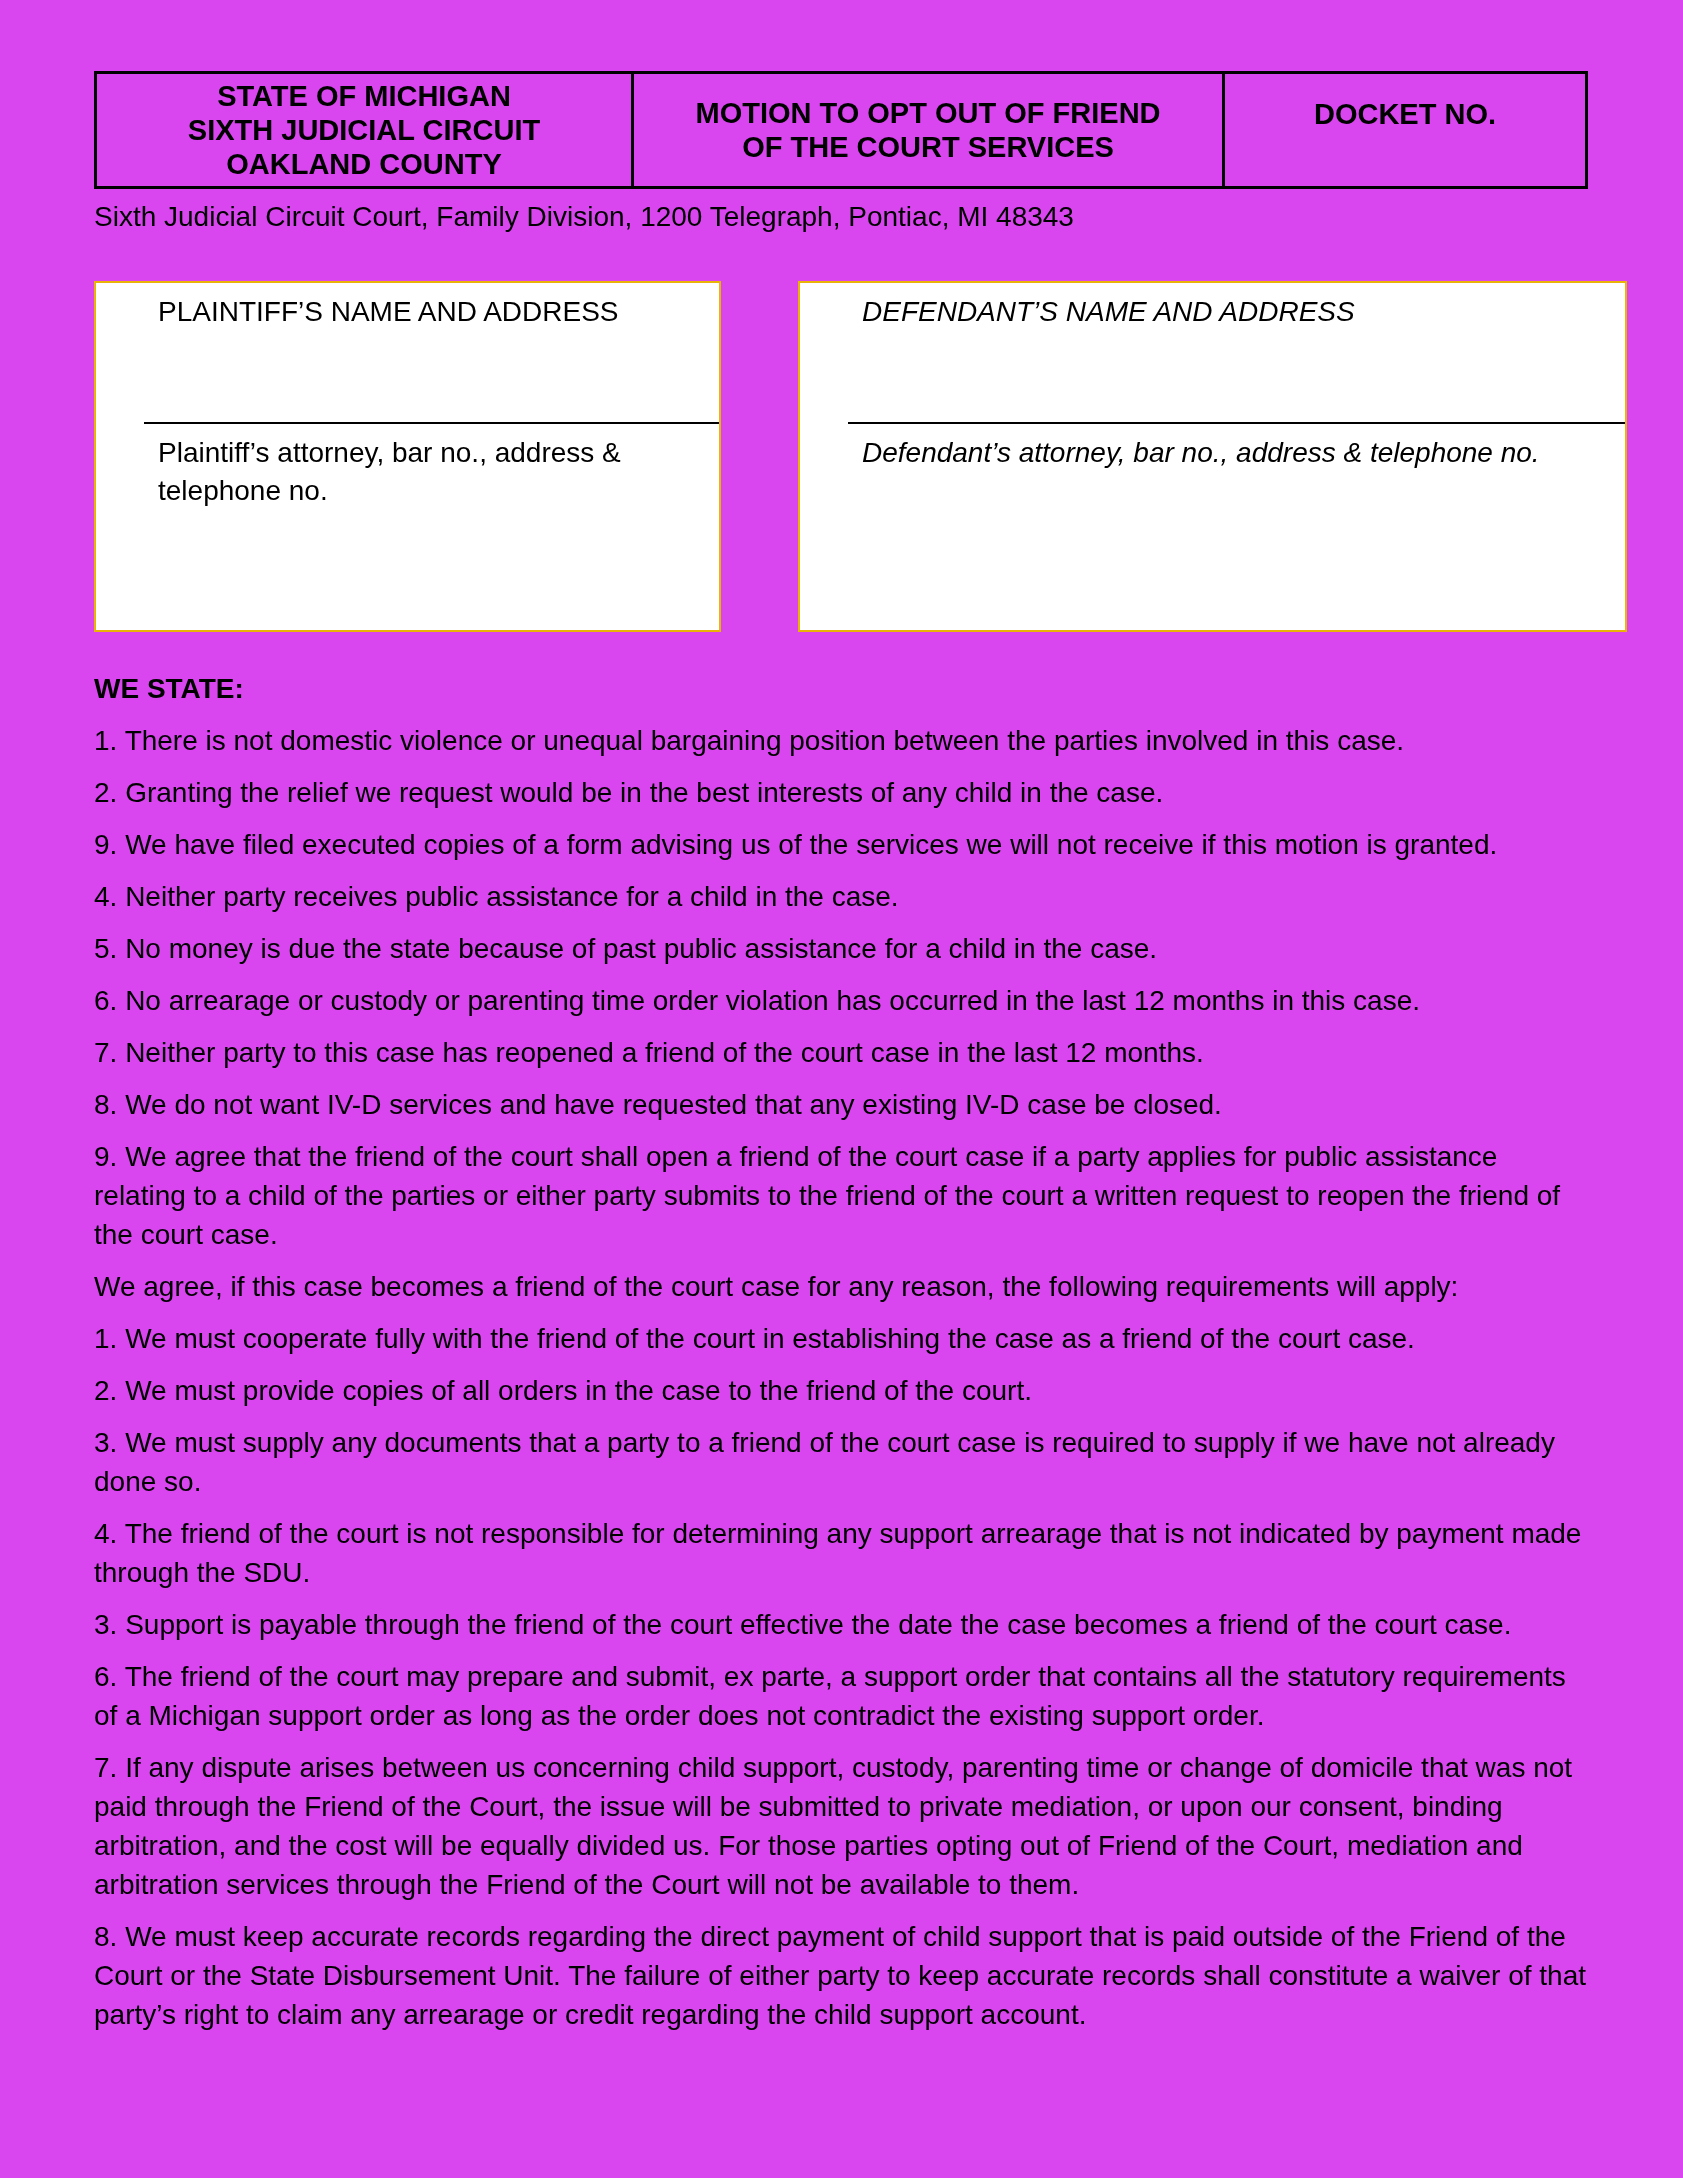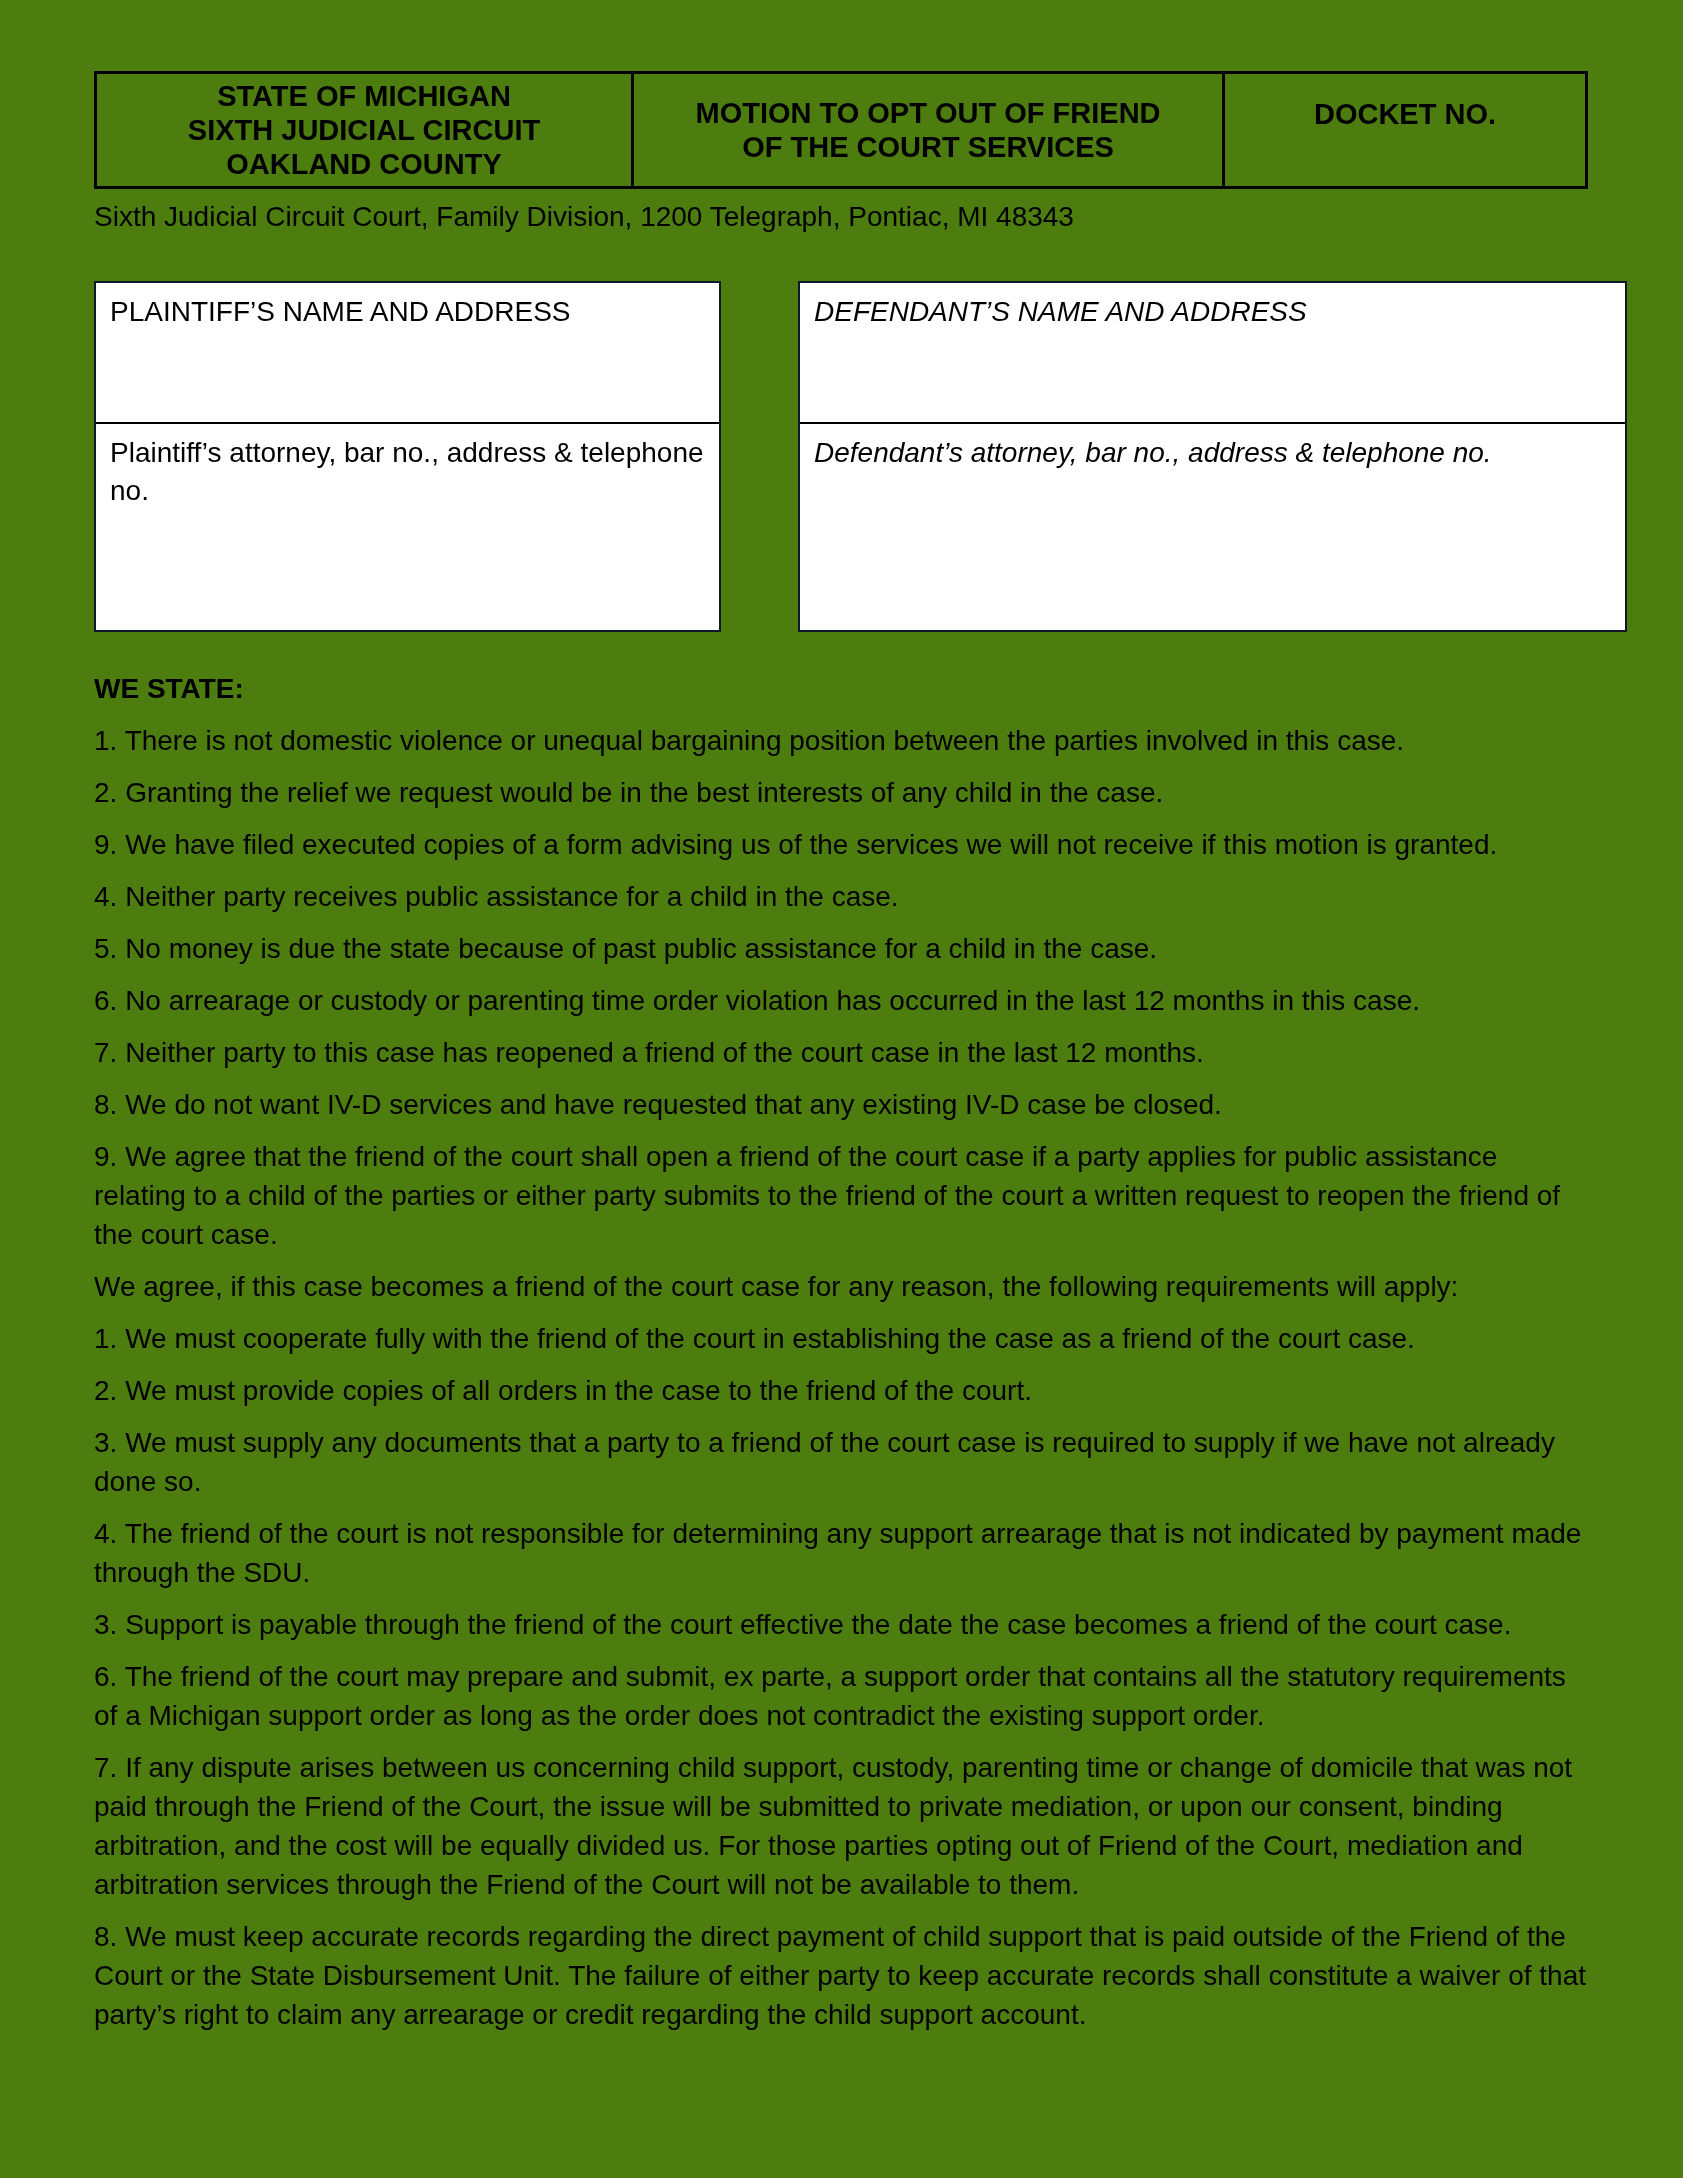--- a/index.html
+++ b/index.html
@@ -5,21 +5,21 @@
   * { box-sizing: border-box; }
   html, body {
     margin: 0;
     padding: 0;
     background: #ffffff;
   }
   .page {
     position: relative;
     width: 1683px;
     height: 2178px;
-    background: #4d7c0f;
+    background: #d946ef;
     color: #000000;
     font-family: "Liberation Sans", "DejaVu Sans", sans-serif;
     font-size: 28px;
     padding: 71px 94px 0 94px;
     overflow: hidden;
   }
 
   
   .header-row {
     display: flex;
@@ -59,22 +59,23 @@
   }
 
   
   .party-row {
     display: flex;
     justify-content: space-between;
     margin-top: 46px;
     width: 1533px;
   }
   .party-box {
-    border: 2px solid #0f172a;
+    border: 2px solid #eab308;
     background: #fff;
+    padding-left: 48px;
   }
   .party-box.plaintiff { width: 627px; }
   .party-box.defendant { width: 829px; font-style: italic; }
   .party-name {
     height: 141px;
     border-bottom: 2px solid #000;
     padding: 10px 14px;
     line-height: 38px;
   }
   .party-attorney {

